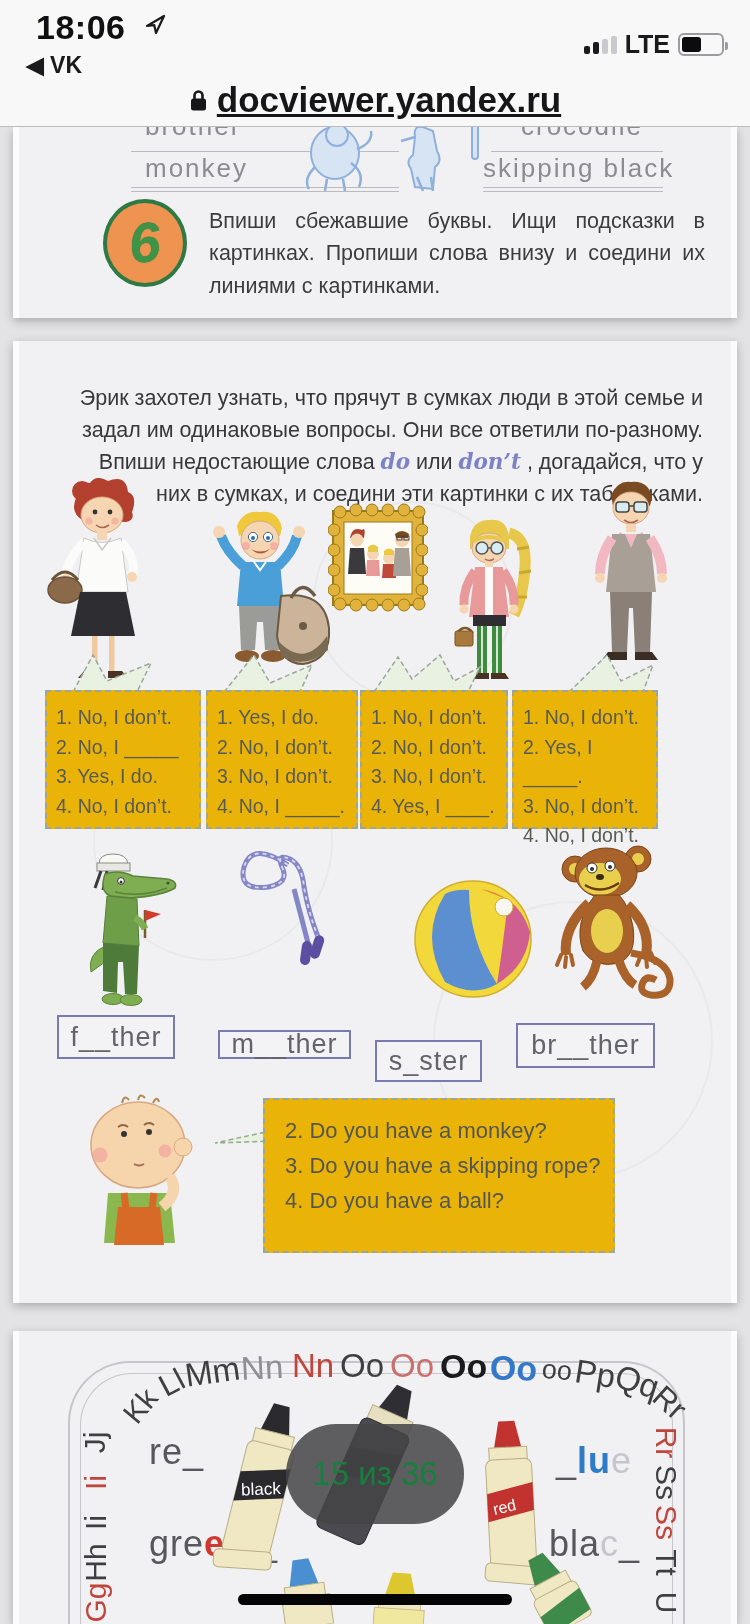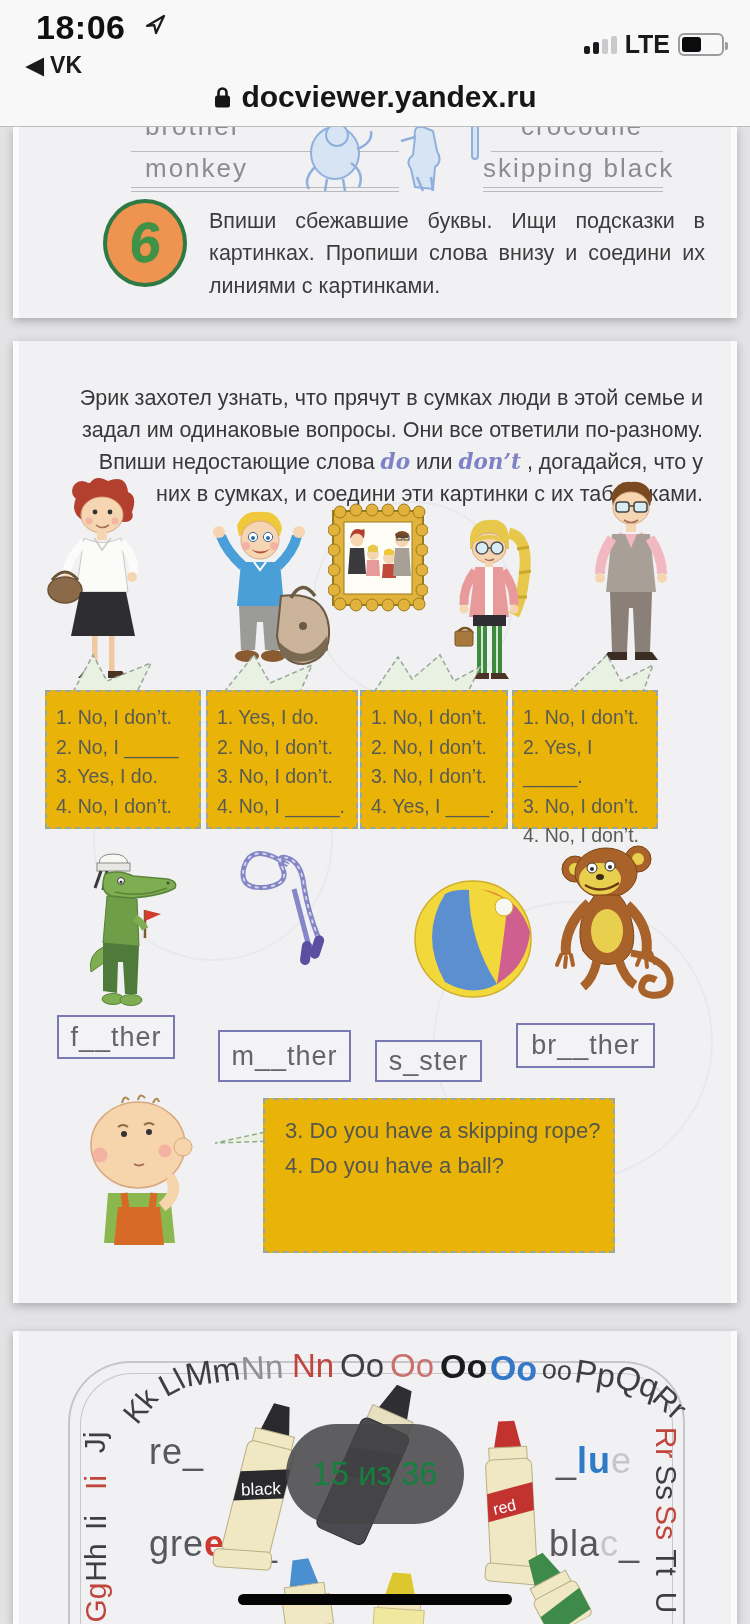--- a/index.html
+++ b/index.html
@@ -15,21 +15,21 @@
   .navarrow{position:absolute;left:145px;top:14px;}
   .backlink{position:absolute;left:26px;top:52px;font-size:23px;font-weight:600;color:#1a1a1c;}
   .sysicons{position:absolute;right:26px;top:30px;display:flex;align-items:center;gap:8px;}
   .sigbars{display:flex;align-items:flex-end;gap:3px;height:18px;}
   .sigbars i{display:block;width:6px;border-radius:2px;}
   .lte{font-size:25px;font-weight:700;color:#1a1a1c;}
   .batt{position:relative;width:46px;height:23px;border:2px solid #9c9ca0;border-radius:6px;}
   .batt i{position:absolute;left:2px;top:2px;bottom:2px;width:45%;background:#0c0c0e;border-radius:3px;}
   .batt u{position:absolute;right:-6px;top:7px;width:3px;height:8px;background:#9c9ca0;border-radius:0 2px 2px 0;}
   .urlrow{position:absolute;left:0;top:80px;width:750px;display:flex;justify-content:center;align-items:center;gap:9px;}
-  .urltext{font-size:30px;font-weight:600;color:#161618;}
+  .urltext{font-size:35px;font-weight:600;color:#161618;text-decoration:underline;}
 
   
   .page{position:absolute;left:13px;width:724px;background:#f1f1f3;box-shadow:0 3px 9px rgba(0,0,0,.25);overflow:hidden;}
   .page::before,.page::after{content:"";position:absolute;top:0;bottom:0;width:6px;background:#fbfbfc;}
   .page::before{left:0;} .page::after{right:0;}
   #page1{top:127px;height:191px;}
   #page2{top:341px;height:962px;}
   #page3{top:1331px;height:293px;}
 
   .ruleline{position:absolute;height:1px;background:#a8a8ad;opacity:.75;}
@@ -377,21 +377,21 @@
       <path d="M46 62 Q20 86 23 114" stroke="#a8622a" stroke-width="10" fill="none"></path>
       <path d="M84 64 Q108 86 103 114" stroke="#a8622a" stroke-width="10" fill="none"></path>
       <path d="M18 114 L14 124 M23 116 L22 126 M28 114 L30 124" stroke="#a8622a" stroke-width="4" stroke-linecap="round"></path>
       <path d="M98 114 L94 124 M103 116 L104 126 M108 112 L112 122" stroke="#a8622a" stroke-width="4" stroke-linecap="round"></path>
       <path d="M54 120 Q50 138 40 146" stroke="#a8622a" stroke-width="9" fill="none"></path>
       <path d="M76 120 Q82 138 92 144" stroke="#a8622a" stroke-width="9" fill="none"></path>
       <path d="M88 112 Q124 118 127 138 Q128 156 108 154 Q95 152 100 141 Q104 134 113 139" stroke="#a8622a" stroke-width="7" fill="none"></path>
     </svg>
 
     <div class="wordcard" style="left:44px;top:674px;width:118px;height:44px;">f__ther</div>
-    <div class="wordcard" style="left:205px;top:689px;width:133px;height:52px;">m__ther</div>
+    <div class="wordcard" style="left:205px;top:689px;width:133px;height:29px;">m__ther</div>
     <div class="wordcard" style="left:362px;top:699px;width:107px;height:42px;">s_ster</div>
     <div class="wordcard" style="left:503px;top:682px;width:139px;height:45px;">br__ther</div>
 
     <svg class="abs" style="left:49px;top:744px;" width="185" height="172">
       <ellipse cx="76" cy="60" rx="47" ry="43" fill="#f6d4ac" stroke="#d8a87e" stroke-width="1.5"></ellipse>
       <path d="M60 18 Q62 9 67 15 M76 15 Q78 7 83 13 M91 18 Q95 10 97 17" stroke="#b08a52" fill="none" stroke-width="2"></path>
       <circle cx="121" cy="62" r="9" fill="#f6d4ac" stroke="#d8a87e"></circle>
       <path d="M56 42 Q61 38 66 42 M82 40 Q87 36 92 40" stroke="#8a6a42" fill="none" stroke-width="2"></path>
       <circle cx="62" cy="49" r="3" fill="#333"></circle>
         <circle cx="87" cy="47" r="3" fill="#333"></circle>
@@ -404,20 +404,21 @@
       <line x1="92" y1="108" x2="90" y2="124" stroke="#d86a28" stroke-width="7"></line>
       <path d="M100 122 Q118 108 108 92" stroke="#f6d4ac" stroke-width="11" fill="none"></path>
       <path d="M107 90 L102 76" stroke="#f6d4ac" stroke-width="7" stroke-linecap="round"></path>
     </svg>
 
     <svg class="abs" style="left:198px;top:770px;" width="125" height="44">
       <polygon points="124,6 4,32 124,28" fill="#e9f1e2" stroke="#93ac8a" stroke-width="1.5" stroke-dasharray="5 3"></polygon>
     </svg>
 
     <div class="bubblebox qbox">
+        <div>2. Do you have a monkey?</div>
         <div>3. Do you have a skipping rope?</div>
         <div>4. Do you have a ball?</div>
       </div>
   </div>
 
   <div class="page" id="page3">
     <div class="frame1">
         <div class="frame2"></div>
       </div>
     <div id="alpha-top">

